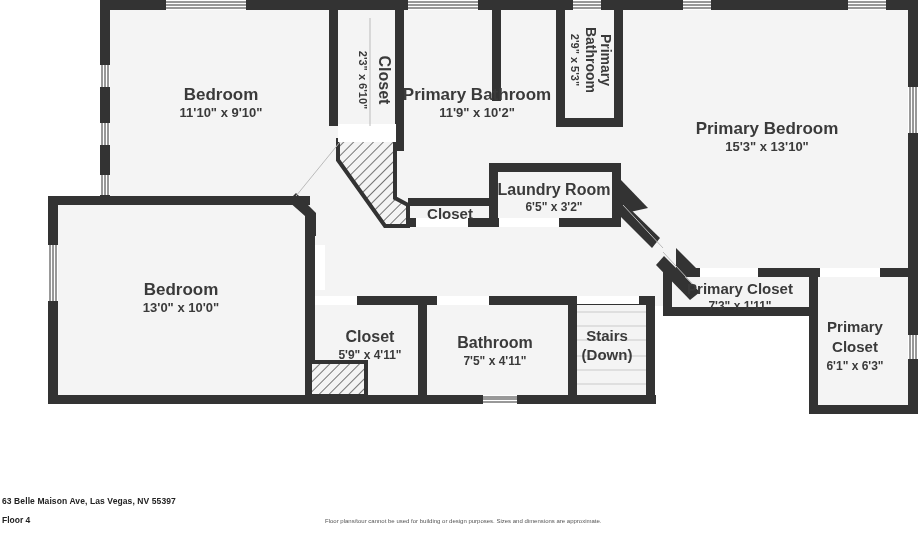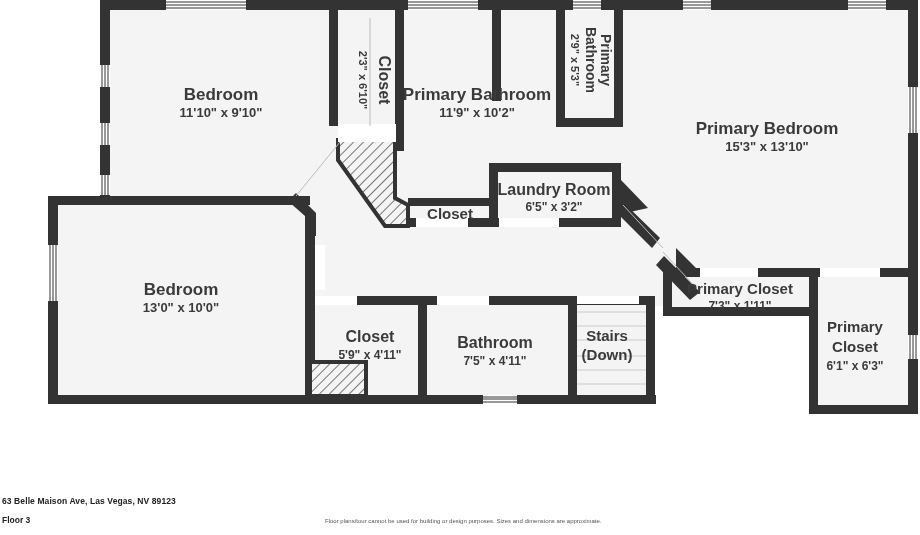--- a/index.html
+++ b/index.html
@@ -348,17 +348,17 @@
       <text class="label-name" x="740" y="294" font-size="15">Primary Closet</text>
       <text class="label-dim" x="740" y="310" font-size="12">7'3" x 1'11"</text>
 
       <text class="label-name" x="855" y="332" font-size="15">Primary</text>
       <text class="label-name" x="855" y="352" font-size="15">Closet</text>
       <text class="label-dim" x="855" y="370" font-size="12">6'1" x 6'3"</text>
 
     </g>
   </svg>
 
-  <div class="footer-addr">63 Belle Maison Ave, Las Vegas, NV 89123</div>
-  <div class="footer-floor">Floor 3</div>
+  <div class="footer-addr">63 Belle Maison Ave, Las Vegas, NV 55397</div>
+  <div class="footer-floor">Floor 4</div>
   <div class="footer-disclaimer">Floor plans/tour cannot be used for building or design purposes. Sizes and dimensions are approximate.</div>
 
 </div>
 
 </body></html>

